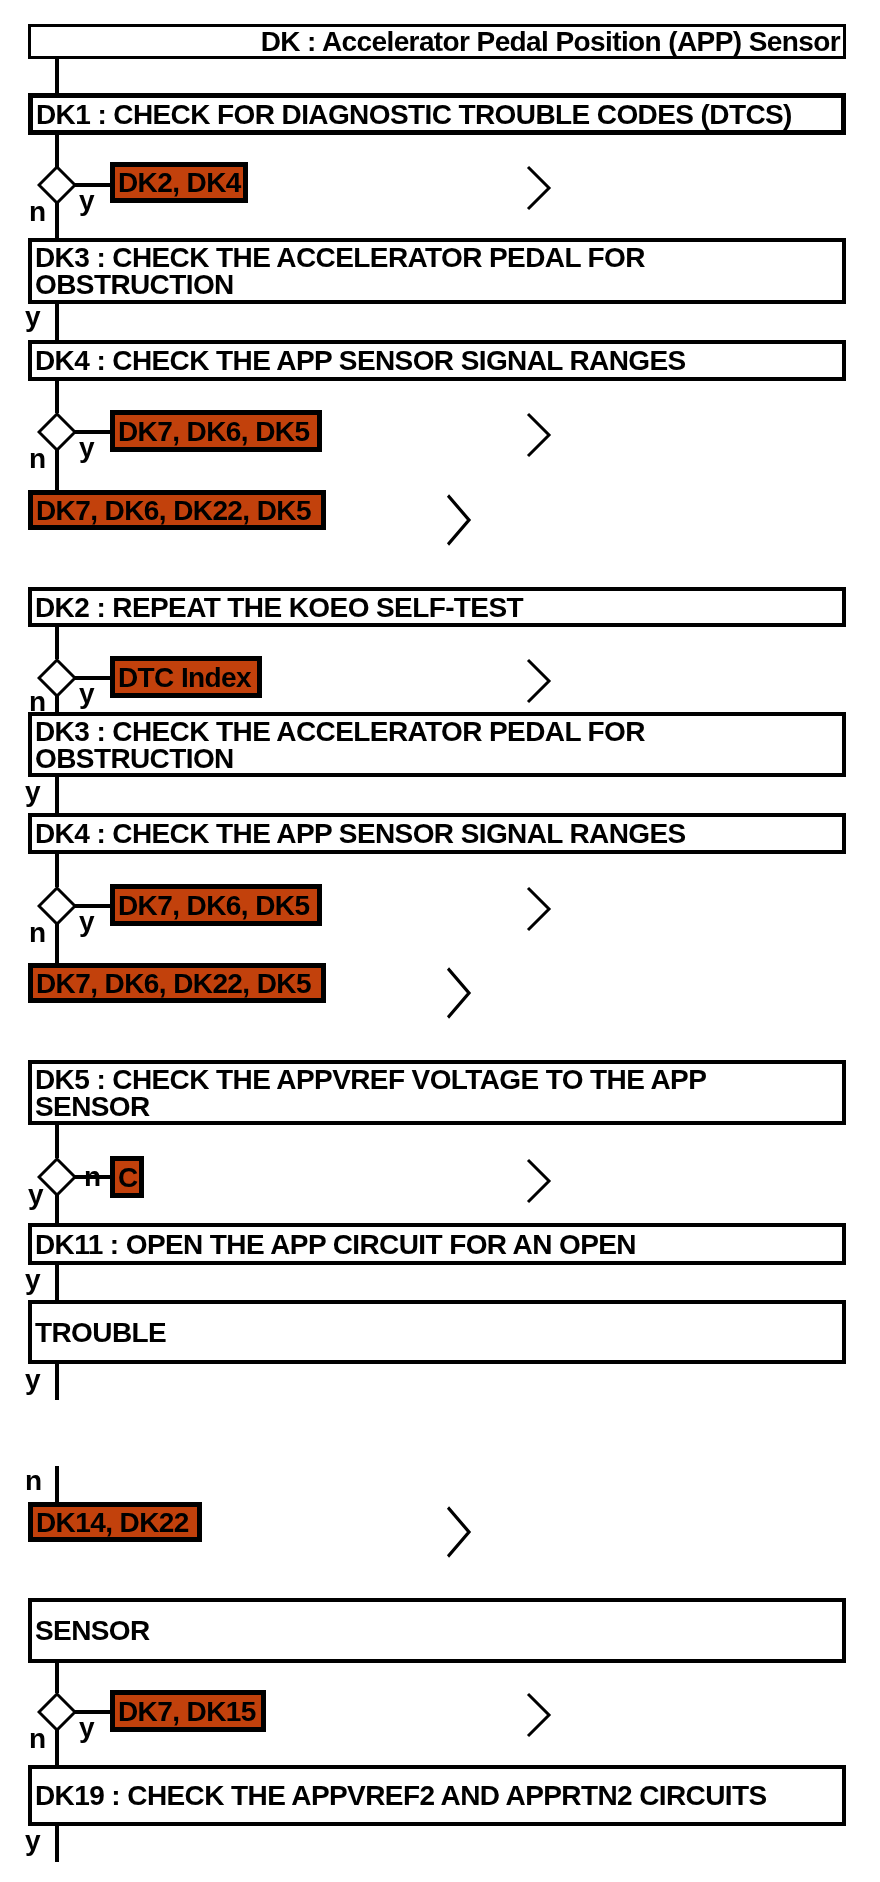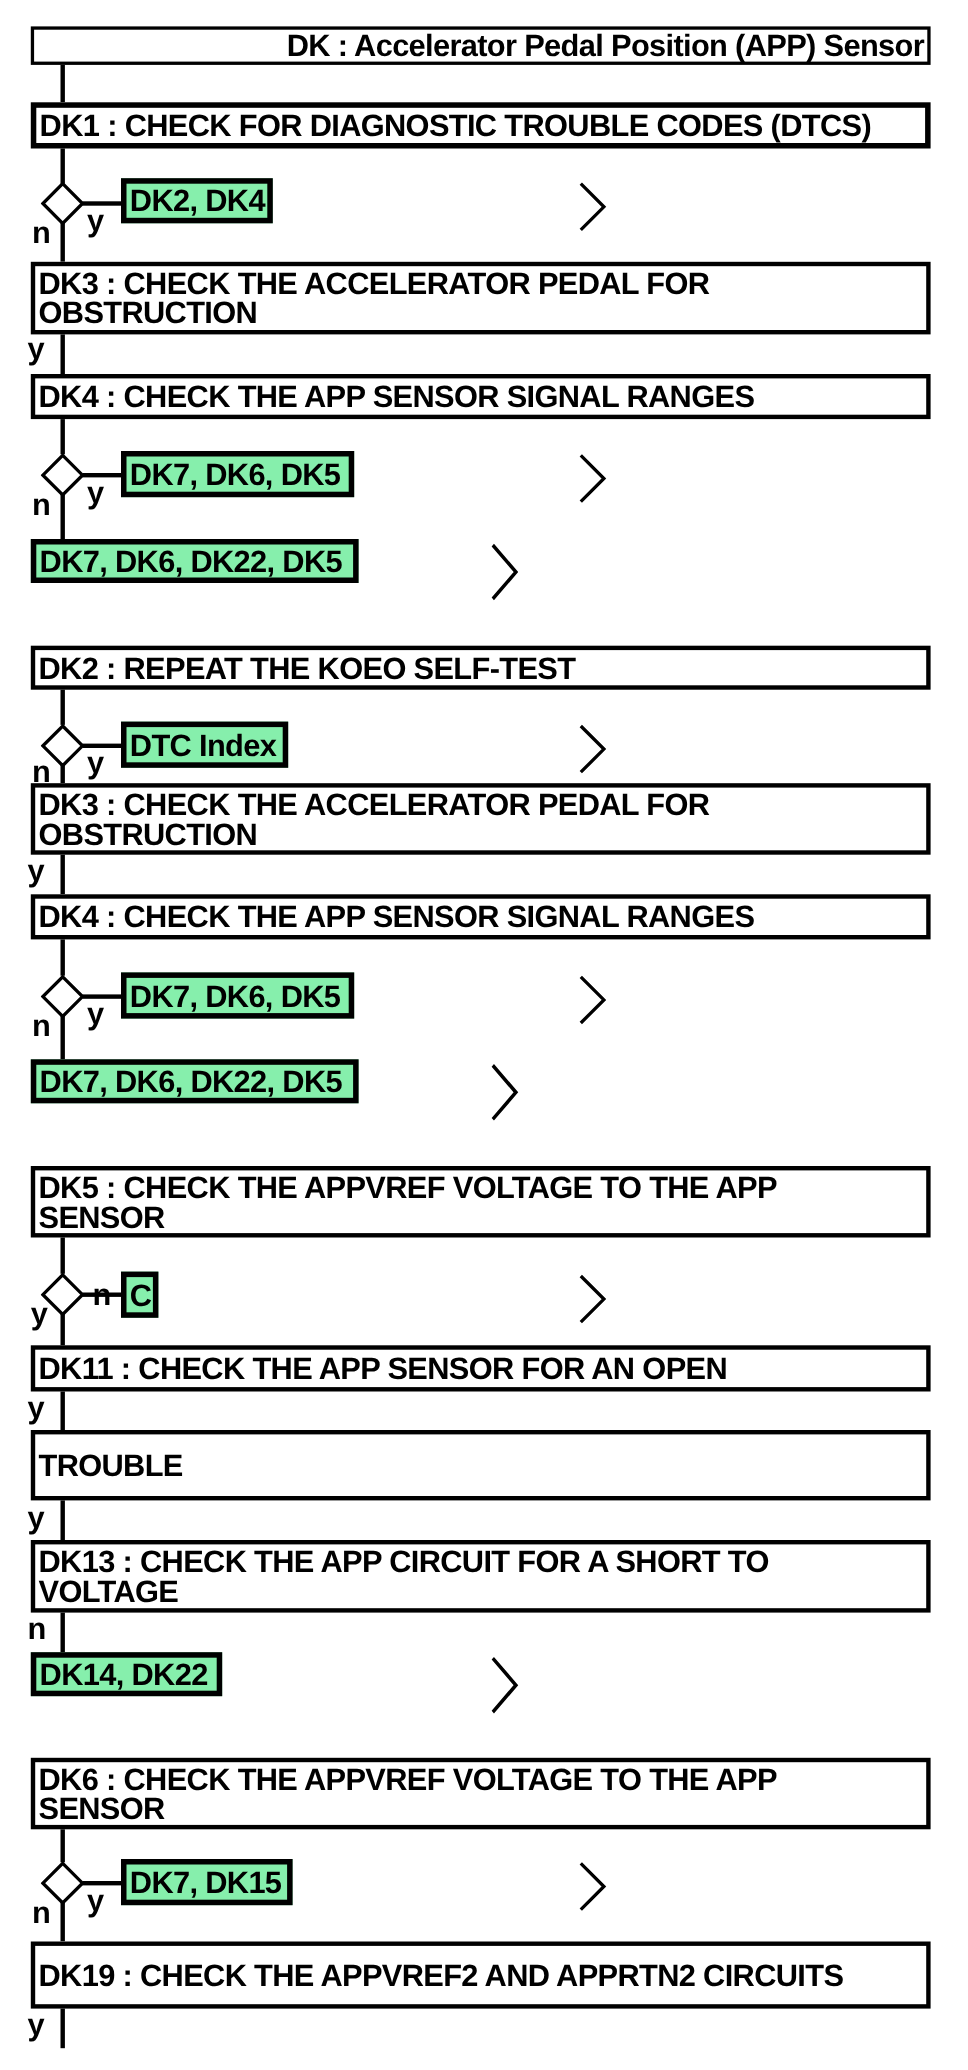--- a/index.html
+++ b/index.html
@@ -10,21 +10,21 @@
   .box {
     position:absolute; box-sizing:border-box; background:#fff;
     border:4px solid #000; padding:0 3px;
     font:bold 28px/27px "Liberation Sans", sans-serif; letter-spacing:-0.6px;
     display:flex; flex-direction:column; justify-content:center;
     white-space:nowrap; overflow:visible;
   }
   .b5 { border-width:5px; }
   .b3 { border-width:3px;align-items:flex-end; }
   .ref {
-    position:absolute; box-sizing:border-box; background:#86efac;
+    position:absolute; box-sizing:border-box; background:#c2410c;
     border:5px solid #000; padding:0 3px;
     font:bold 28px/27px "Liberation Sans", sans-serif; letter-spacing:-0.6px;
     display:flex; align-items:center; white-space:nowrap;
   }
   .lbl { position:absolute; font:bold 28px/28px "Liberation Sans", sans-serif; }
   .vl  { position:absolute; width:4px; background:#000; }
   .hl  { position:absolute; height:4px; background:#000; }
   .dmd, .chev { position:absolute; }
 </style>
 </head>
@@ -156,47 +156,42 @@
       <span>C</span>
     </div>
   <svg class="chev" style="left:523px;top:1157px" width="30" height="48" viewBox="0 0 30 48">
       <polyline points="5,3 26,24 5,45" fill="none" stroke="#000" stroke-width="3"></polyline>
     </svg>
   <div class="lbl" style="left:84px;top:1163px">n</div>
   <div class="vl" style="left:55px;top:1193px;height:32px"></div>
   <div class="lbl" style="left:28px;top:1181px">y</div>
 
   <div class="box" style="left:28px;top:1223px;width:818px;height:42px">
-    <div>DK11 : CHECK THE APP SENSOR FOR AN OPEN</div>
+    <div>DK11 : OPEN THE APP CIRCUIT FOR AN OPEN</div>
   </div>
   <div class="lbl" style="left:25px;top:1266px">y</div>
   <div class="vl" style="left:55px;top:1265px;height:35px"></div>
 
   <div class="box" style="left:28px;top:1300px;width:818px;height:64px">
     <div>TROUBLE</div>
   </div>
   <div class="lbl" style="left:25px;top:1366px">y</div>
   <div class="vl" style="left:55px;top:1364px;height:36px"></div>
 
-  <div class="box" style="left:28px;top:1400px;width:818px;height:66px">
-    <div>DK13 : CHECK THE APP CIRCUIT FOR A SHORT TO</div>
-    <div>VOLTAGE</div>
-  </div>
   <div class="lbl" style="left:25px;top:1467px">n</div>
   <div class="vl" style="left:55px;top:1466px;height:36px"></div>
 
   <div class="ref" style="left:28px;top:1502px;width:174px;height:40px">
       <span>DK14, DK22</span>
     </div>
   <svg class="chev" style="left:443px;top:1504px" width="30" height="56" viewBox="0 0 30 48" preserveAspectRatio="none">
       <polyline points="5,3 26,24 5,45" fill="none" stroke="#000" stroke-width="3"></polyline>
     </svg>
 
   <div class="box" style="left:28px;top:1598px;width:818px;height:65px">
-    <div>DK6 : CHECK THE APPVREF VOLTAGE TO THE APP</div>
     <div>SENSOR</div>
   </div>
 
   <div class="vl" style="left:55px;top:1663px;height:30px"></div>
   <svg class="dmd" style="left:37px;top:1692px" width="40" height="40">
       <path d="M20 2 L38 20 L20 38 L2 20 Z" fill="#fff" stroke="#000" stroke-width="3"></path>
     </svg>
   <div class="hl" style="left:75px;top:1710px;width:37px"></div>
   <div class="ref" style="left:110px;top:1690px;width:156px;height:42px">
       <span>DK7, DK15</span>

